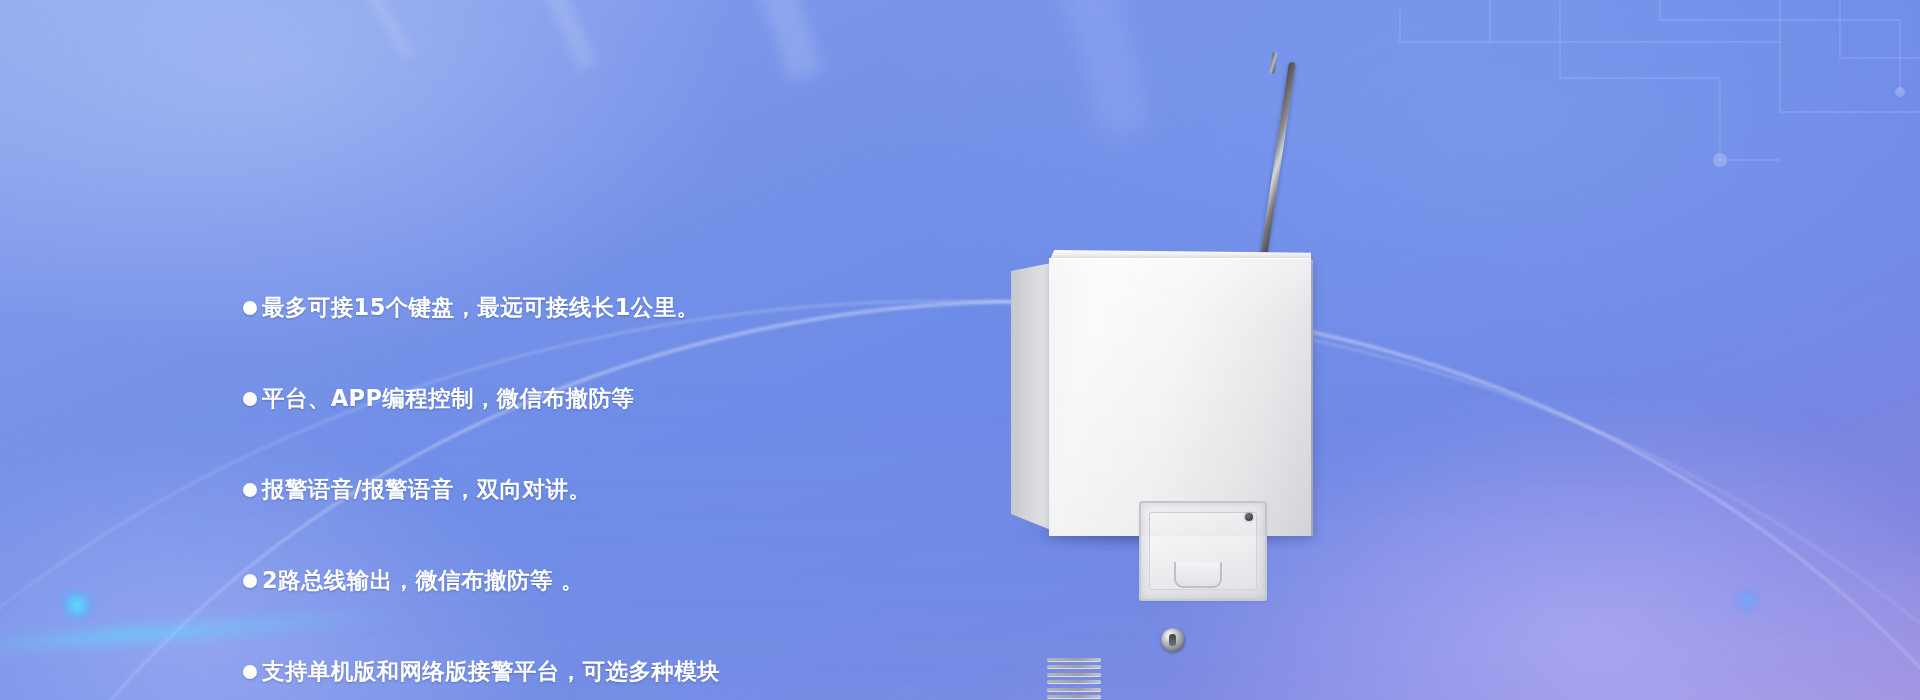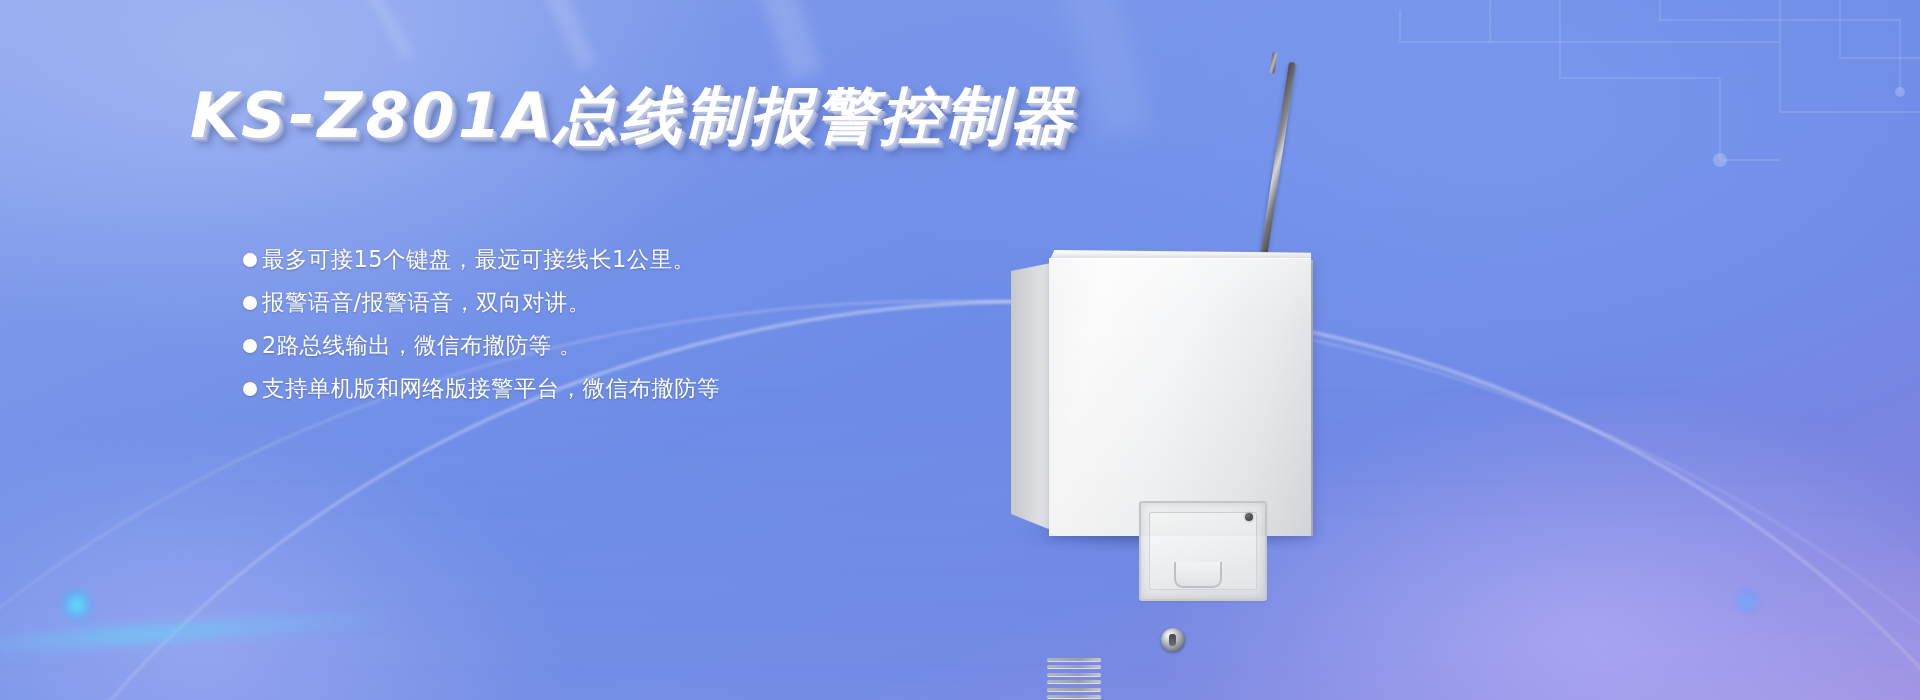--- a/index.html
+++ b/index.html
@@ -139,24 +139,25 @@
     position:absolute;
     left:243px; top:238px;
     width:720px;
   }
   .feature-row {
     display:flex;
     align-items:center;
     height:43px;
     color:#ffffff;
     font-size:22.5px;
-    font-weight:400;
+    font-weight:700;
     letter-spacing:.4px;
     text-shadow:0 1px 2px rgba(35,50,110,.35);
     white-space:nowrap;
+    margin-top:48px;
   }
   .bullet {
     display:inline-block;
     width:14px; height:14px;
     border-radius:50%;
     background:#ffffff;
     margin-right:5px;
     flex:0 0 auto;
     box-shadow:0 1px 2px rgba(35,50,110,.3);
   }
@@ -333,38 +334,41 @@
 
   <div class="wave"></div>
   <div class="wave2"></div>
   <div class="wave3"></div>
   <div class="glowRB"></div>
   <div class="glowLB"></div>
   <div class="cyanStreak"></div>
   <div class="cyanDot"></div>
   <div class="blueDotR"></div>
 
-  <h1 id="title">KS-Z801A总线制报警控制器</h1>
 
   <ul id="features" style="list-style:none;">
     <li class="feature-row">
       <span class="bullet"></span>
       <span>最多可接15个键盘，最远可接线长1公里。</span>
     </li>
     <li class="feature-row">
       <span class="bullet"></span>
+      <span>平台、APP编程控制，微信布撤防等</span>
+    </li>
+    <li class="feature-row">
+      <span class="bullet"></span>
       <span>报警语音/报警语音，双向对讲。</span>
     </li>
     <li class="feature-row">
       <span class="bullet"></span>
       <span>2路总线输出，微信布撤防等 。</span>
     </li>
     <li class="feature-row">
       <span class="bullet"></span>
-      <span>支持单机版和网络版接警平台，微信布撤防等</span>
+      <span>支持单机版和网络版接警平台，可选多种模块</span>
     </li>
   </ul>
 
   <div id="product">
     <div class="antenna-tip"></div>
     <div class="antenna"></div>
     <div class="antenna-base"></div>
 
     <div class="box-shadow"></div>
     <div class="box-side"></div>

